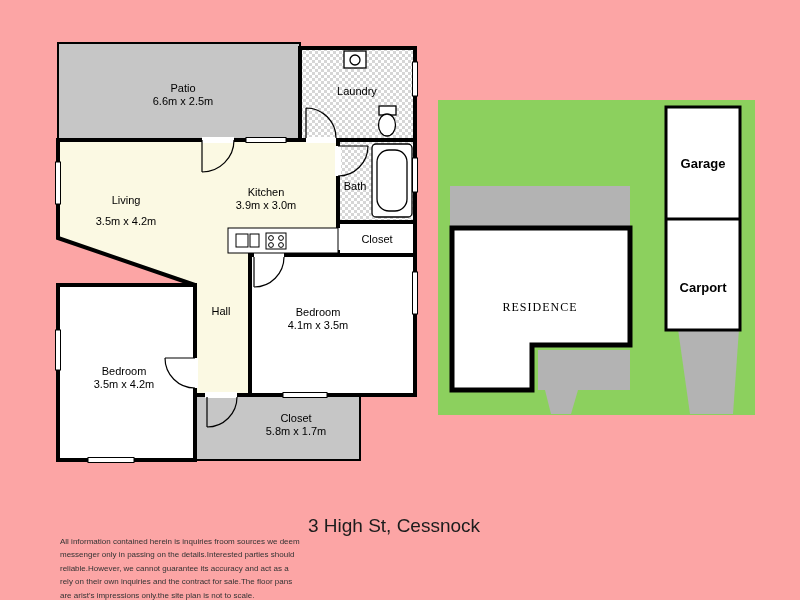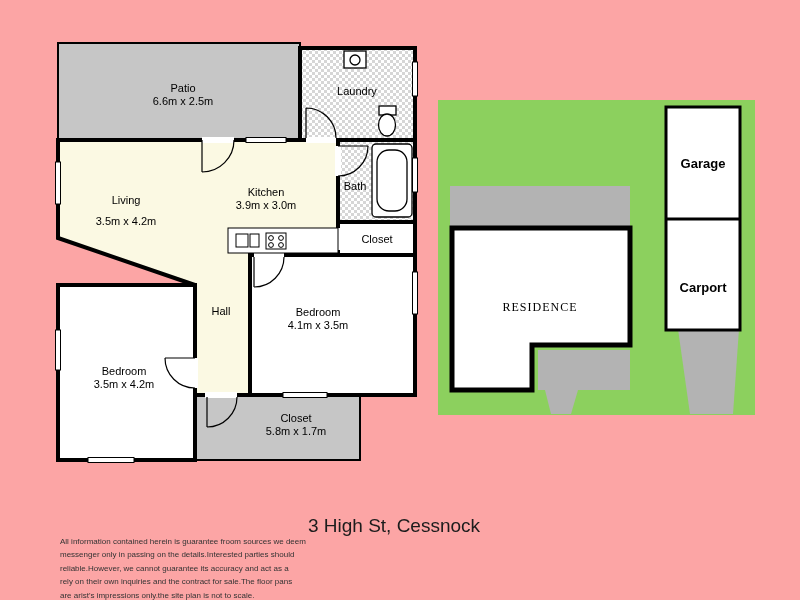--- a/index.html
+++ b/index.html
@@ -115,20 +115,20 @@
   <div class="lbl" style="left:296px;top:418px">Closet</div>
   <div class="lbl" style="left:296px;top:431px">5.8m x 1.7m</div>
 
   <div class="lbl residence" style="left:540px;top:307px">RESIDENCE</div>
   <div class="lbl big" style="left:703px;top:163px">Garage</div>
   <div class="lbl big" style="left:703px;top:287px">Carport</div>
 
   <div class="title">3 High St, Cessnock</div>
 
   <div class="disclaimer">
-    <div>All information contained herein is guarantee froom sources we deem</div>
+    <div>All information contained herein is inquiries froom sources we deem</div>
     <div>messenger only in passing on the details.Interested parties should</div>
     <div>reliable.However, we cannot guarantee its accuracy and act as a</div>
     <div>rely on their own inquiries and the contract for sale.The floor pans</div>
     <div>are arist's impressions only.the site plan is not to scale.</div>
   </div>
 
 </div>
 
 </body></html>

